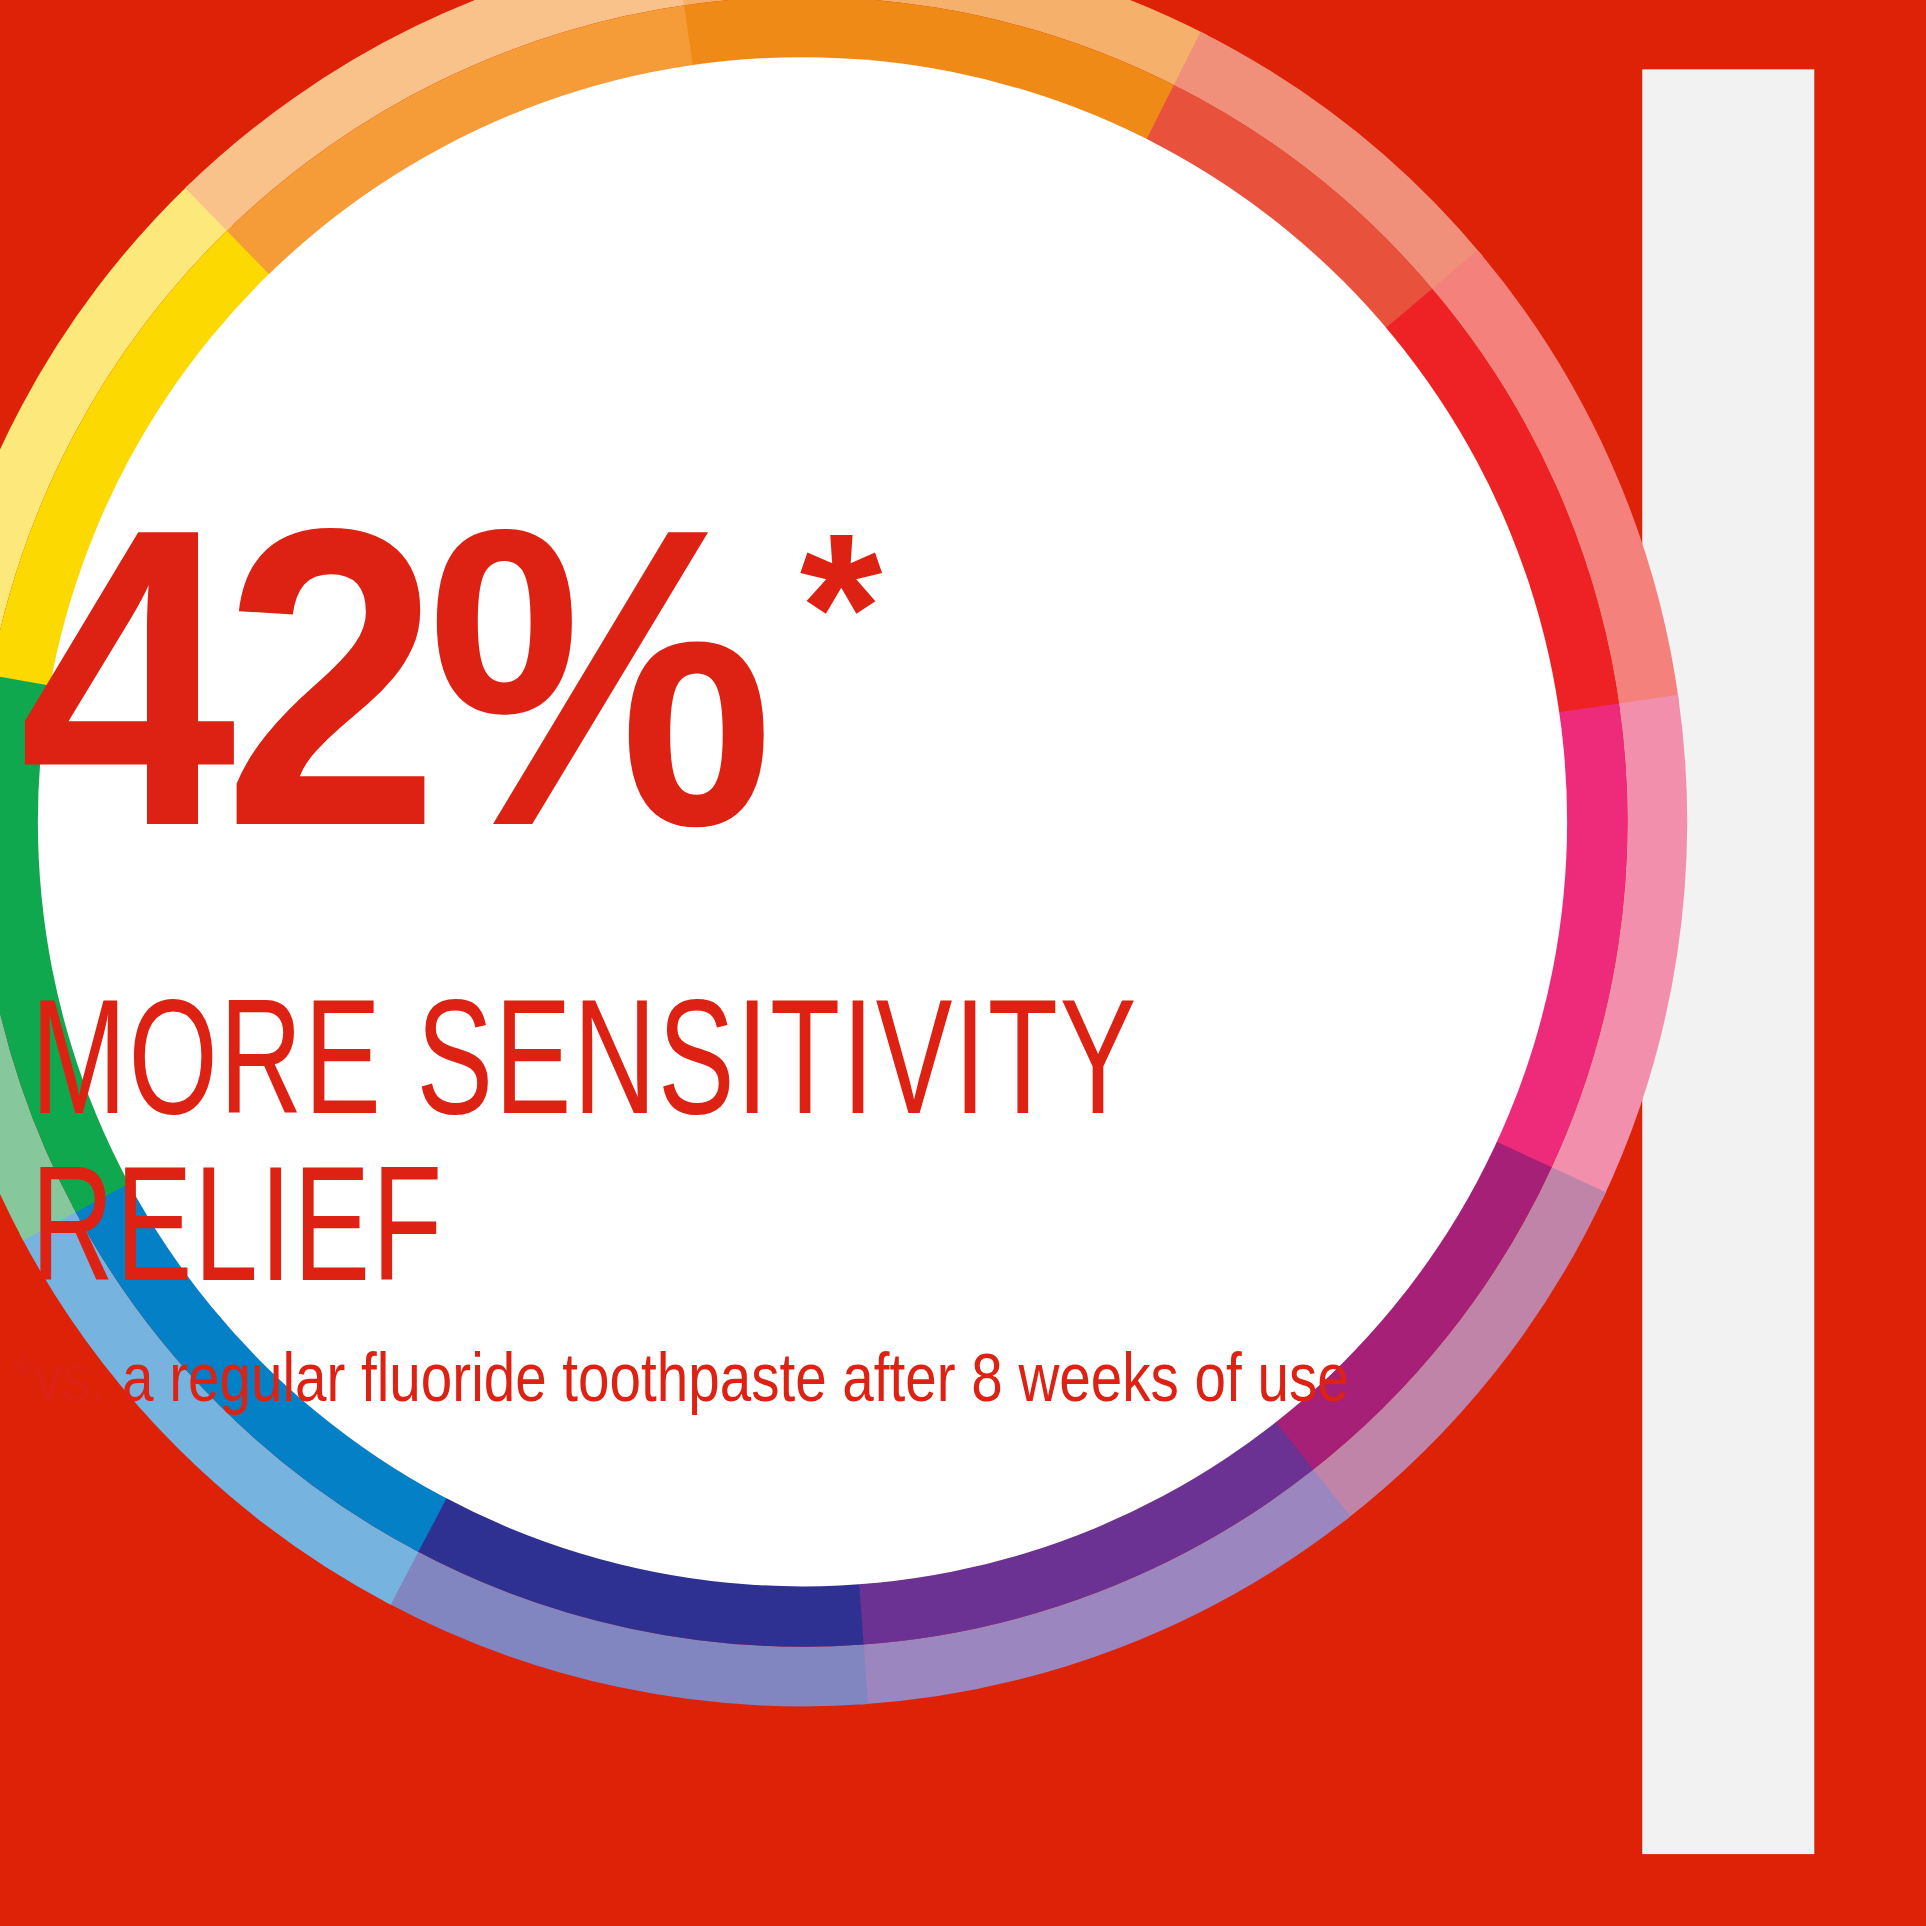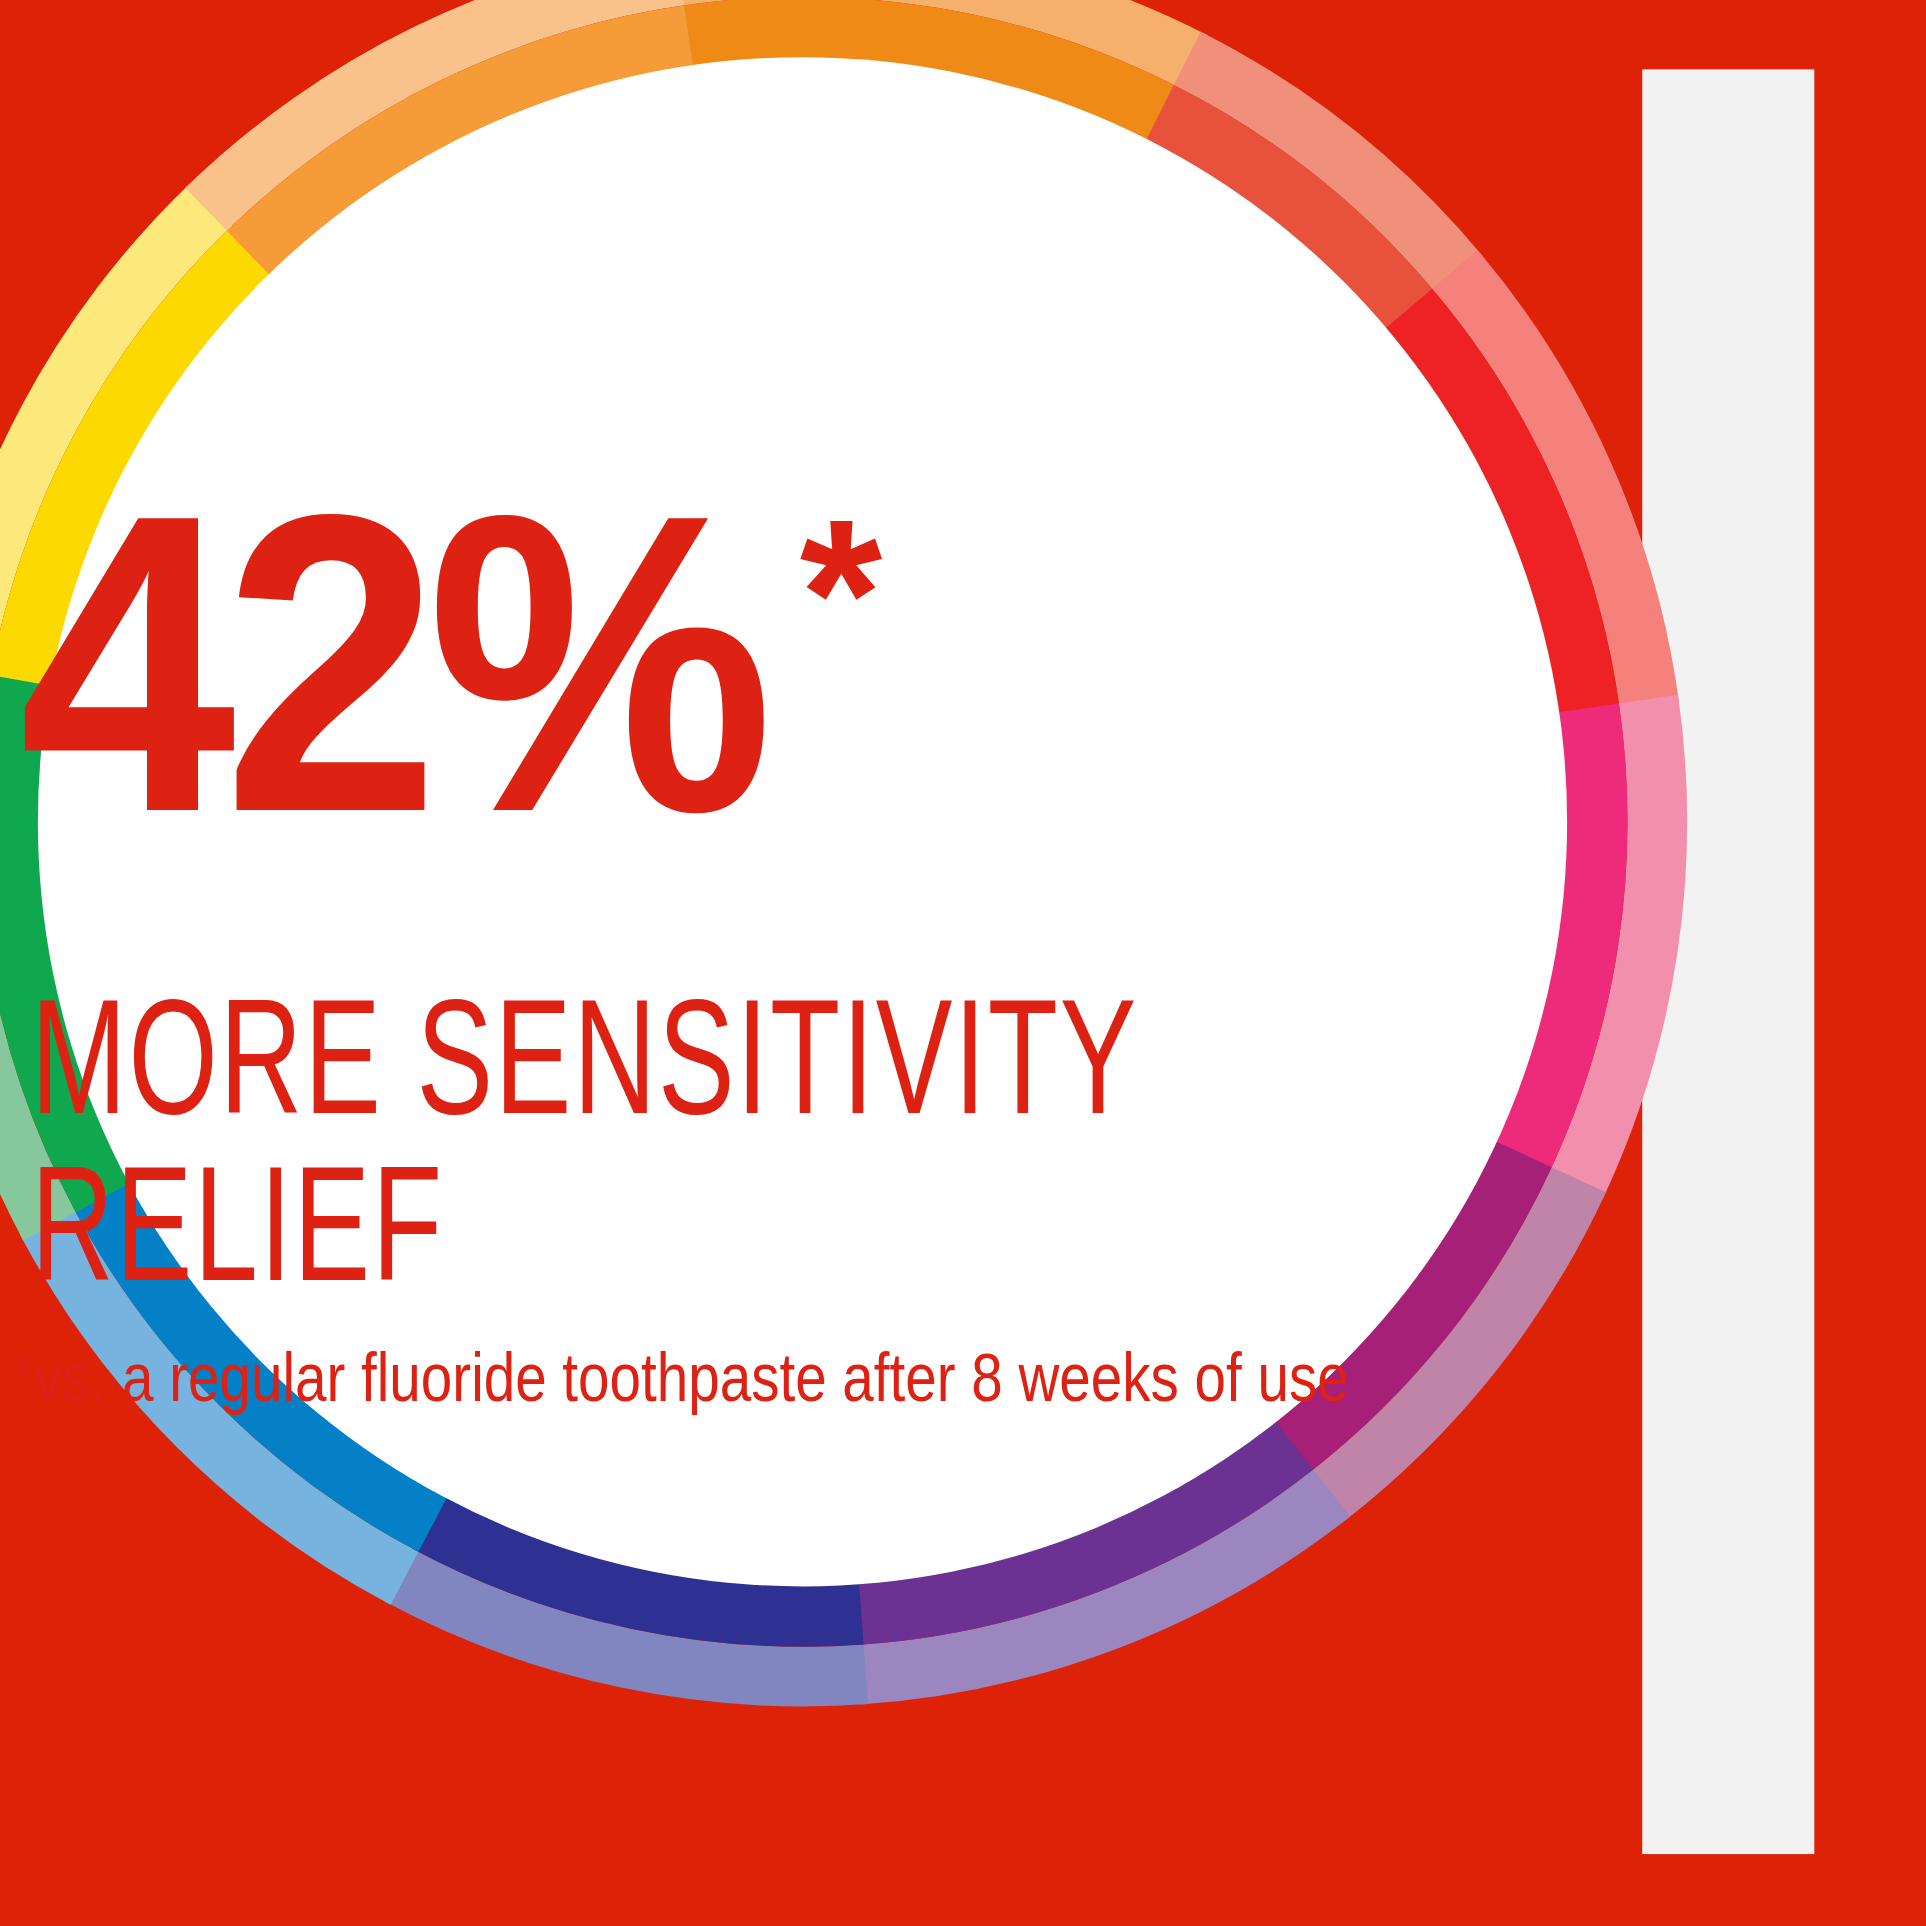--- a/index.html
+++ b/index.html
@@ -14,21 +14,21 @@
 
   
   #copy{
     position:absolute;
     left:0px; top:0px;
     width:1412px;height:1926px;
     pointer-events:none;
   }
   #big-stat{
     position:absolute;
-    left:19px; top:494px;
+    left:19px; top:508px;
     display:flex;
     align-items:flex-start;
     line-height:1;
   }
   #big-number{
     font-family:"Liberation Sans", sans-serif;
     font-weight:bold;
     font-size:424px;
     letter-spacing:-14px;
     line-height:0.80;

